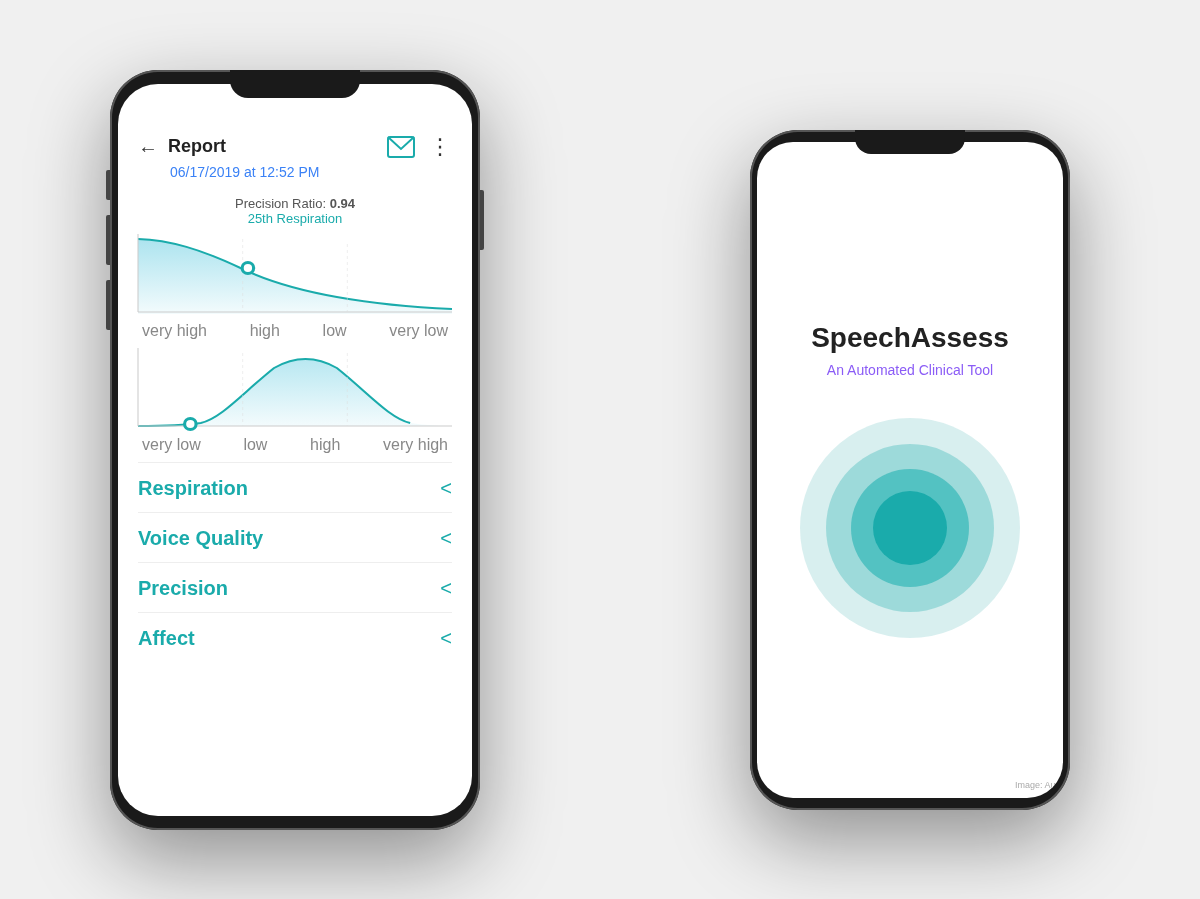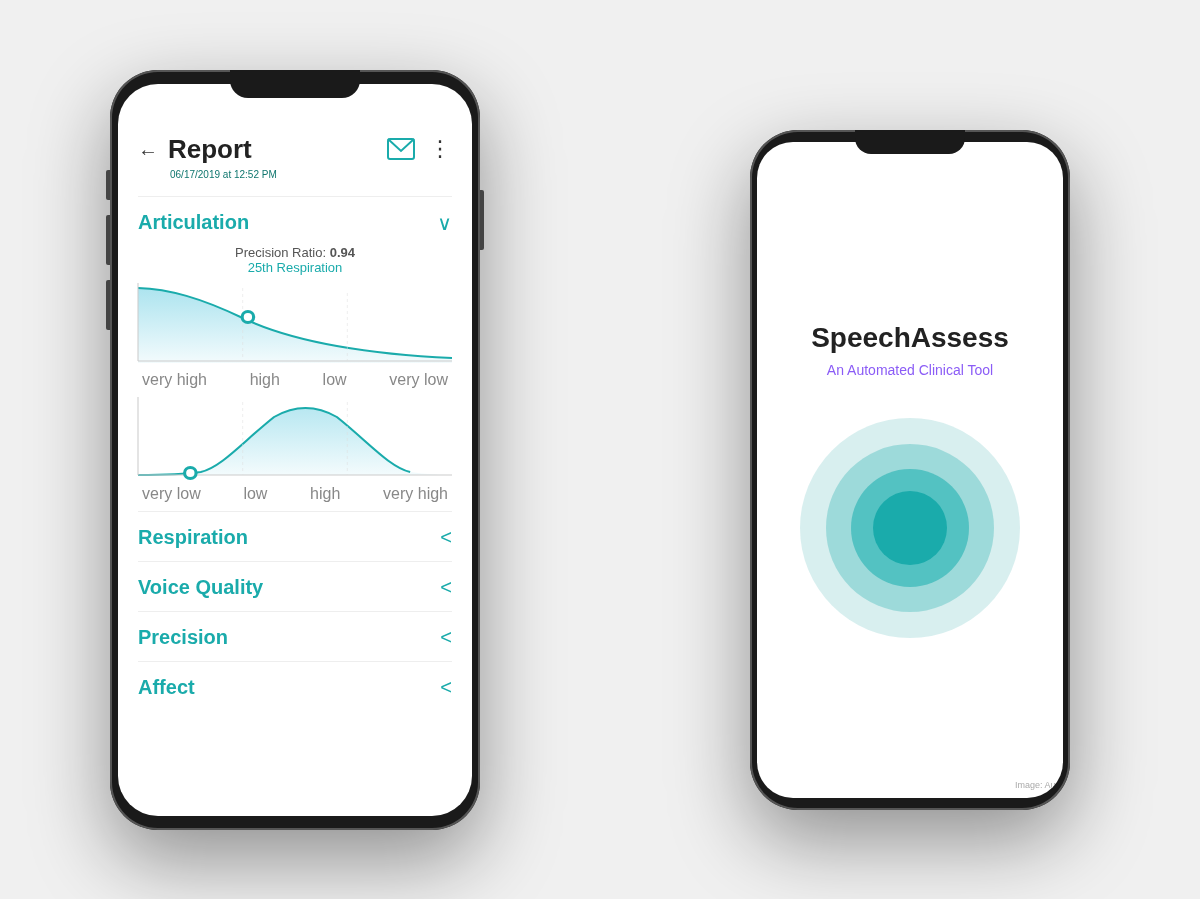--- a/index.html
+++ b/index.html
@@ -154,21 +154,21 @@
       gap: 10px;
     }
 
     .back-arrow {
       font-size: 20px;
       color: #333;
       font-weight: 300;
     }
 
     .report-title {
-      font-size: 26px;
+      font-size: 18px;
       font-weight: 700;
       color: #222;
     }
 
     .report-header-right {
       display: flex;
       align-items: center;
       gap: 14px;
     }
 
@@ -177,22 +177,22 @@
       height: 22px;
     }
 
     .dots-menu {
       font-size: 22px;
       color: #333;
       letter-spacing: 1px;
     }
 
     .report-date {
-      font-size: 10px;
-      color: #0f766e;
+      font-size: 14px;
+      color: #3b82f6;
       margin-left: 32px;
       margin-bottom: 16px;
     }
 
     
     .section {
       background: #fff;
       margin-bottom: 2px;
     }
 
@@ -328,24 +328,20 @@
             <svg class="mail-svg" viewBox="0 0 28 22" fill="none" stroke="#1aabab" stroke-width="2">
               <rect x="1" y="1" width="26" height="20" rx="2"></rect>
               <polyline points="1,1 14,13 27,1"></polyline>
             </svg>
             <span class="dots-menu">⋮</span>
           </div>
         </div>
         <div class="report-date">06/17/2019 at 12:52 PM</div>
 
         <div class="section">
-          <div class="section-header">
-            <span class="section-title">Articulation</span>
-            <span class="section-chevron">∨</span>
-          </div>
 
           <div class="metric-row">
             <span class="metric-label">
               Precision Ratio: <strong>0.94</strong>
             </span>
             <span class="metric-percentile">25th Respiration</span>
           </div>
 
           <div class="chart-container">
             <svg class="chart" viewBox="0 0 300 80" preserveAspectRatio="none">

